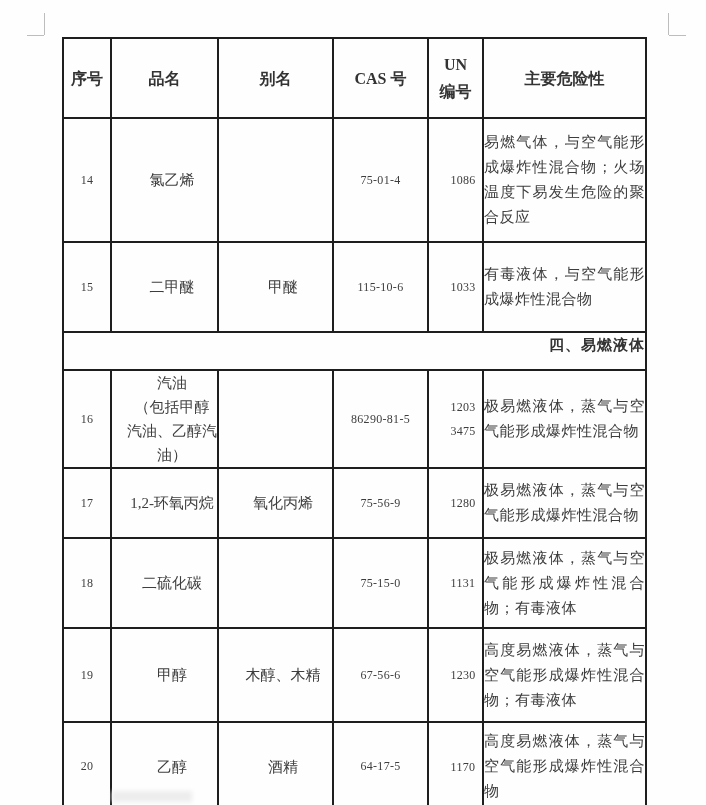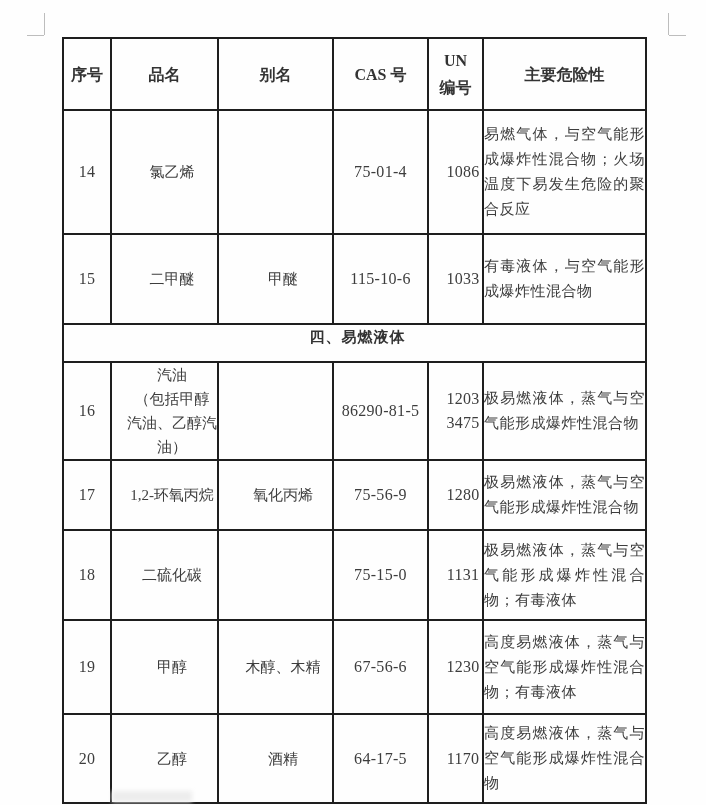--- a/index.html
+++ b/index.html
@@ -16,27 +16,27 @@
   .hazmat-table th, .hazmat-table td {
     border:2px solid #1e1e1e; padding:0;
     font-size:15px; text-align:center; vertical-align:middle;
     overflow:hidden;
   }
   .hazmat-table th {
     font-weight:bold; font-size:16px; white-space:pre-line; line-height:27px;
     color:#333;
   }
   td.cell-multiline { white-space:pre-line; line-height:24px;padding-left:15px; }
-  td.cell-num { font-size:16px; letter-spacing:0.3px; }
+  td.cell-num { font-size:12px; letter-spacing:0.3px; }
   td.cell-hazard {
     text-align:justify; text-justify:inter-character;
     padding:6px 0; line-height:25px; letter-spacing:0.5px;
   }
   tr.section-row td {
-    text-align:center; font-weight:bold; font-size:15px;
+    text-align:right; font-weight:bold; font-size:15px;
     padding:2px 0 14px 6px; color:#333; letter-spacing:1px;
   }
   .smudge {
     position:absolute; left:112px; top:791px; width:80px; height:11px;
     background:#ededed; filter:blur(2px);
   }
 </style>
 </head>
 <body>
 
@@ -49,21 +49,21 @@
   <colgroup>
     <col style="width:48px">
       <col style="width:107px">
       <col style="width:115px">
     <col style="width:95px">
       <col style="width:55px">
       <col style="width:163px">
   </colgroup>
 
   <tbody>
-      <tr style="height:72px">
+      <tr style="height:80px">
     <th>序号</th>
     <th>品名</th>
     <th>别名</th>
     <th>CAS 号</th>
     <th>UN
 编号</th>
     <th>主要危险性</th>
   </tr>
 
   <tr style="height:124px">

